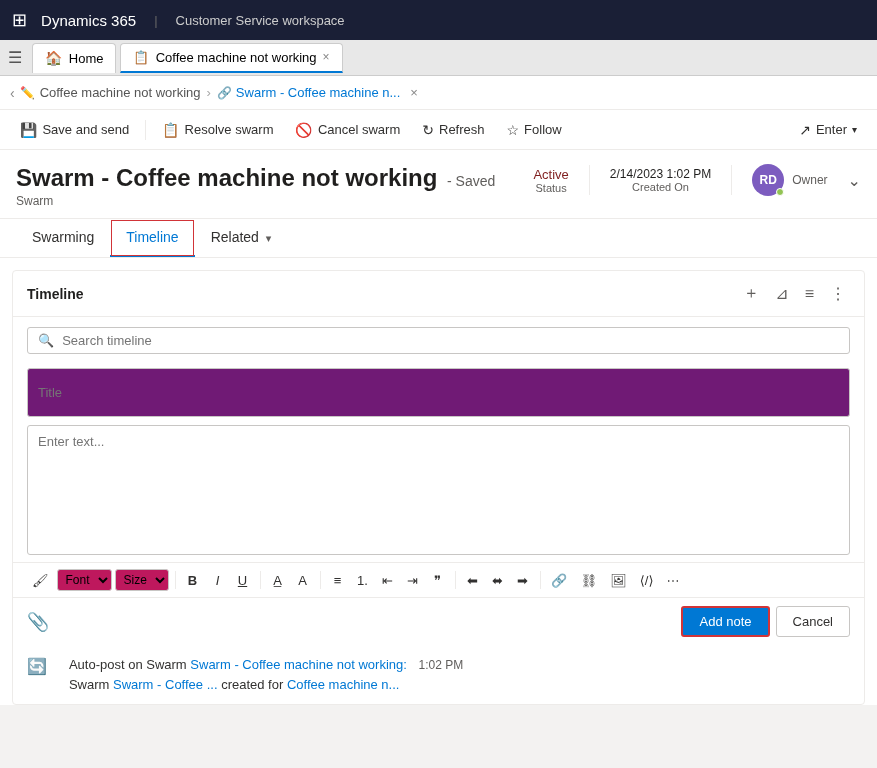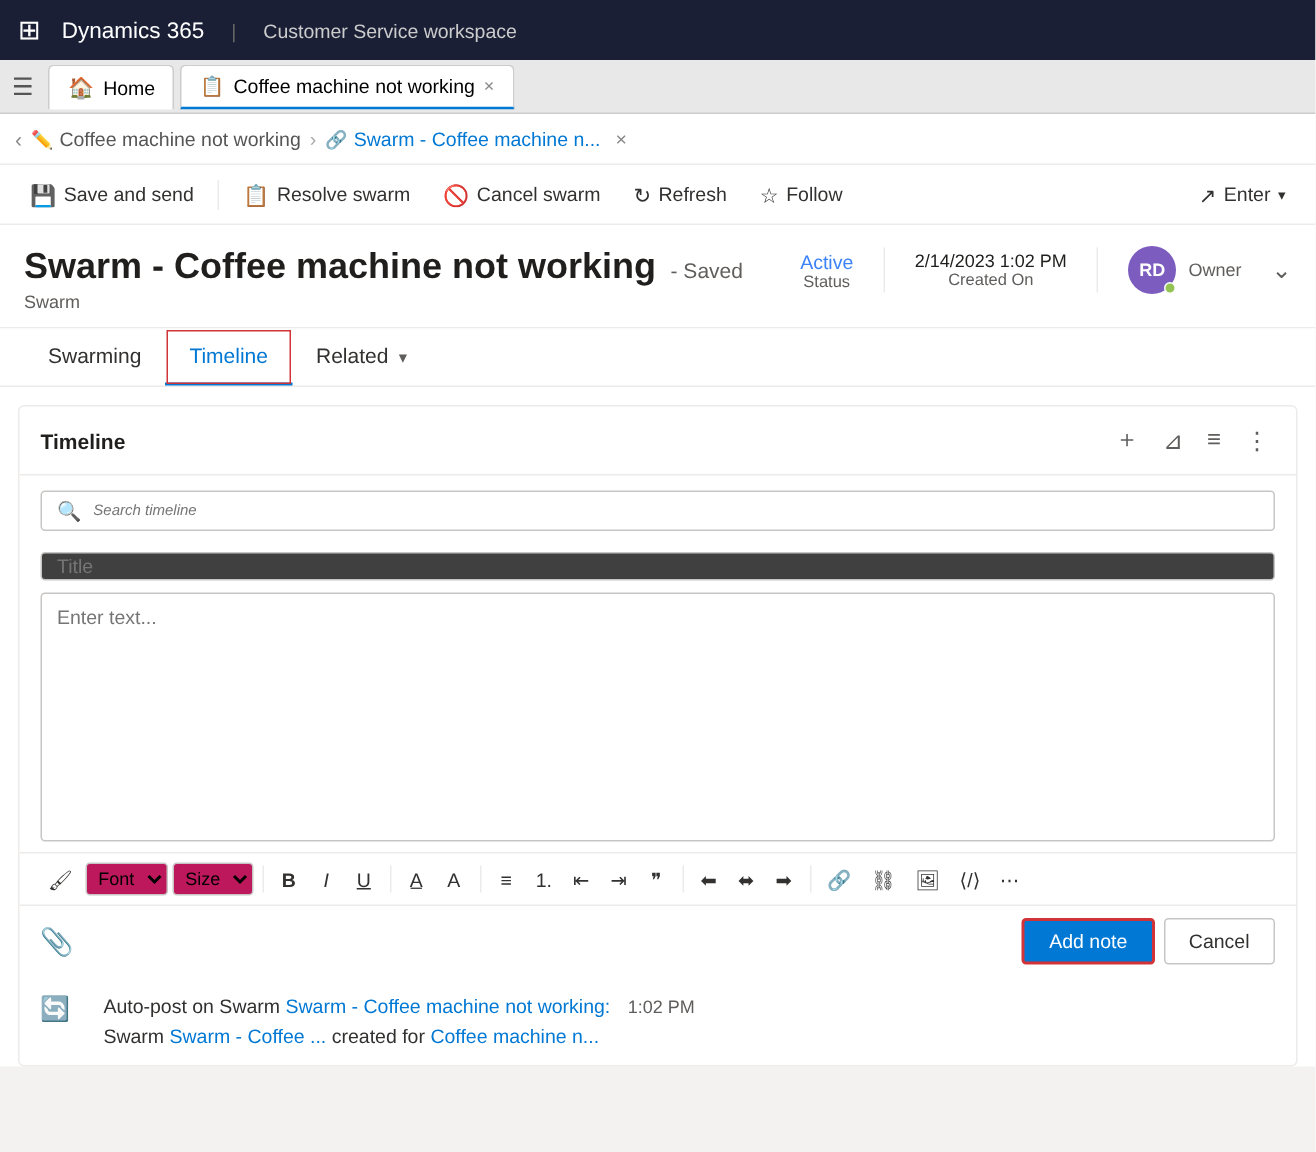--- a/index.html
+++ b/index.html
@@ -109,21 +109,21 @@
       justify-content: space-between;
       border-bottom: 1px solid #edebe9;
     }
     .record-header-left { }
     .record-title { font-size: 24px; font-weight: 600; color: #201f1e; }
     .record-saved { font-size: 14px; color: #605e5c; margin-left: 6px; font-weight: normal; }
     .record-subtitle { font-size: 12px; color: #605e5c; margin-top: 2px; }
     .record-header-right { display: flex; align-items: center; gap: 20px; }
     .record-meta-item { text-align: center; }
     .record-meta-label { font-size: 11px; color: #605e5c; }
-    .record-meta-value { font-size: 13px; color: #3b82f6; font-weight: 500; }
+    .record-meta-value { font-size: 13px; color: #7f1d1d; font-weight: 500; }
     .record-meta-date { font-size: 12px; color: #201f1e; }
     .record-meta-divider { width: 1px; height: 30px; background: #edebe9; }
     .owner-section { display: flex; align-items: center; gap: 8px; }
     .avatar {
       width: 32px; height: 32px; border-radius: 50%;
       background: #7c5cbf; color: white;
       display: flex; align-items: center; justify-content: center;
       font-size: 12px; font-weight: 600; position: relative;
     }
     .avatar .online-dot {
@@ -185,50 +185,50 @@
       margin: 10px 14px;
       display: flex;
       align-items: center;
       border: 1px solid #c8c6c4;
       border-radius: 3px;
       padding: 5px 10px;
       gap: 8px;
     }
     .search-box .search-icon { color: #605e5c; font-size: 13px; }
     .search-box input {
-      border: none; outline: none; font-size: 10px;
-      color: #0f172a; background: transparent; width: 100%; font-style: italic;
+      border: none; outline: none; font-size: 13px;
+      color: #0f172a; background: transparent; width: 100%;
     }
 
     
     .create-note-label {
       padding: 6px 14px 4px 14px;
       font-size: 13px; color: #323130; font-weight: 500;
     }
     .note-title-input {
       margin: 4px 14px;
       border: 1px solid #c8c6c4;
       border-radius: 3px;
-      padding: 1px 10px;
+      padding: 16px 10px;
       font-size: 13px;
       color: #a19f9d;
-      background: #404040;
+      background: #701a75;
       width: calc(100% - 28px);
       outline: none;
     }
     .note-text-area {
       margin: 4px 14px;
       border: 1px solid #c8c6c4;
       border-radius: 3px;
       padding: 8px 10px;
       font-size: 13px;
       color: #000000;
       background: #fff;
       width: calc(100% - 28px);
-      height: 166px;
+      height: 130px;
       outline: none;
       resize: none;
       font-family: 'Segoe UI', sans-serif;
     }
 
     
     .rte-toolbar {
       display: flex;
       align-items: center;
       padding: 6px 14px;

